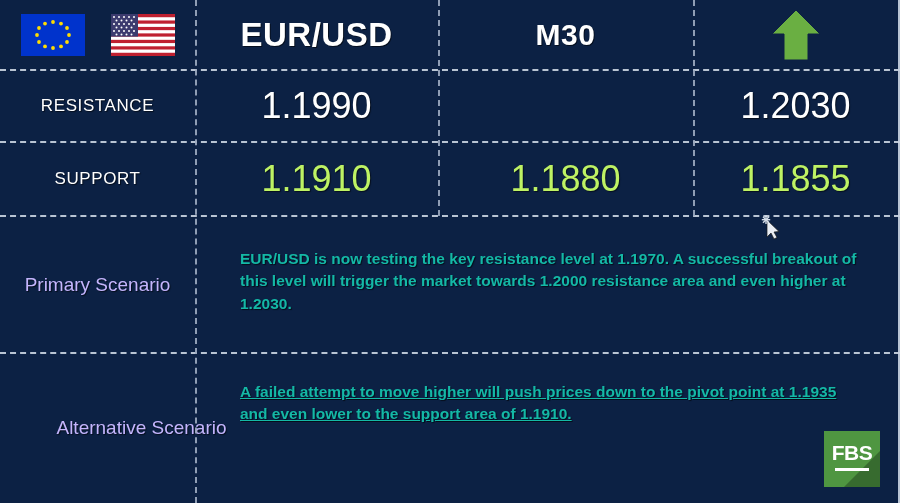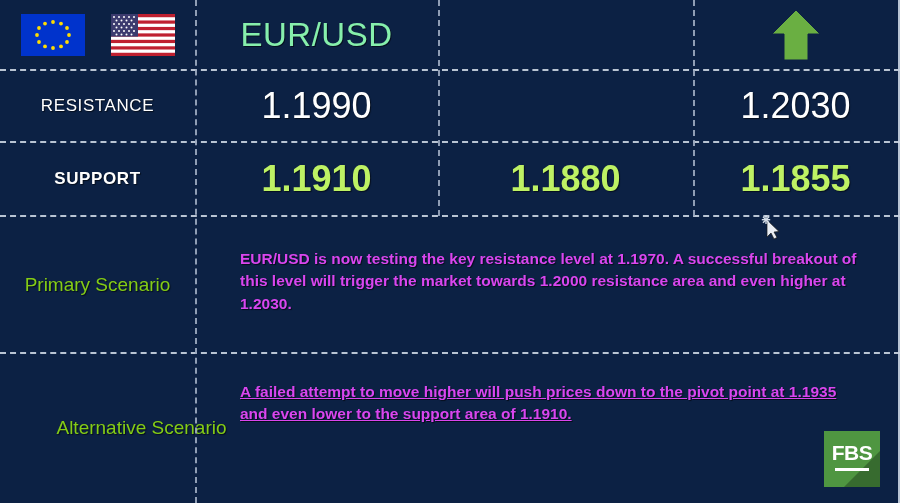--- a/index.html
+++ b/index.html
@@ -58,22 +58,22 @@
     display: flex;
     align-items: center;
     justify-content: center;
   }
   .hdr-pair  { left: 195px; width: 243px; }
   .hdr-tf    { left: 438px; width: 255px; }
   .hdr-arrow { left: 693px; width: 205px; }
 
   .pair-title {
     font-size: 33px;
-    font-weight: normal;
-    color: #86efac;
+    font-weight: bold;
+    color: #ffffff;
     letter-spacing: .5px;
     text-shadow: 1px 1px 0 rgba(0,0,0,.55);
   }
   .tf-title {
     font-size: 30px;
     font-weight: bold;
     color: #ffffff;
     letter-spacing: .5px;
     text-shadow: 1px 1px 0 rgba(0,0,0,.55);
   }
@@ -99,41 +99,41 @@
     font-size: 36px;
     text-shadow: 1px 1px 1px rgba(0,0,0,.55);
   }
   .val.c1 { left: 195px; width: 243px; }
   .val.c2 { left: 438px; width: 255px; }
   .val.c3 { left: 693px; width: 205px; }
   .val.res { color: #ffffff; }
   .val.sup { color: #bef264; }
 
   .r-res { top: 70px;  height: 72px; }
-  .r-sup { top: 142px; height: 74px; font-weight: bold; }
+  .r-sup { top: 142px; height: 74px; }
 
   
   .scn-label {
     position: absolute;
     left: 0; width: 195px;
     display: flex;
     align-items: center;
     justify-content: center;
     text-align: center;
-    color: #84cc16;
+    color: #c4b5fd;
     font-size: 19px;
     line-height: 1.45;
     text-shadow: 1px 1px 1px rgba(0,0,0,.6);
     padding: 0 8px;
   }
   .scn-text {
     position: absolute;
     left: 240px;
     width: 620px;
-    color: #d946ef;
+    color: #14b8a6;
     font-size: 15.5px;
     font-weight: bold;
     line-height: 1.45;
     text-shadow: 1px 1px 1px rgba(0,0,0,.6);
   }
 
   .r-primary { top: 216px; height: 137px; }
   .r-alt     { top: 353px; height: 150px; margin-left: 44px; }
 
   
@@ -235,20 +235,23 @@
         <circle cx="15.5" cy="20.5" r="1"></circle>
           <circle cx="20.5" cy="20.5" r="1"></circle>
       </g>
     </svg>
   </div>
 
   <div class="hdr hdr-pair">
     <span class="pair-title">EUR/USD</span>
   </div>
 
+  <div class="hdr hdr-tf">
+    <span class="tf-title">M30</span>
+  </div>
 
   <div class="hdr hdr-arrow">
     <svg class="arrow-icon" width="52" height="54" viewBox="0 0 52 54">
       <polygon points="26,2 50,26 38,26 38,52 14,52 14,26 2,26" fill="#6aaf42" stroke="#0c2144" stroke-width="1"></polygon>
     </svg>
   </div>
 
   <div class="rowlabel r-res">RESISTANCE</div>
   <div class="val c1 res r-res">1.1990</div>
   <div class="val c3 res r-res">1.2030</div>

